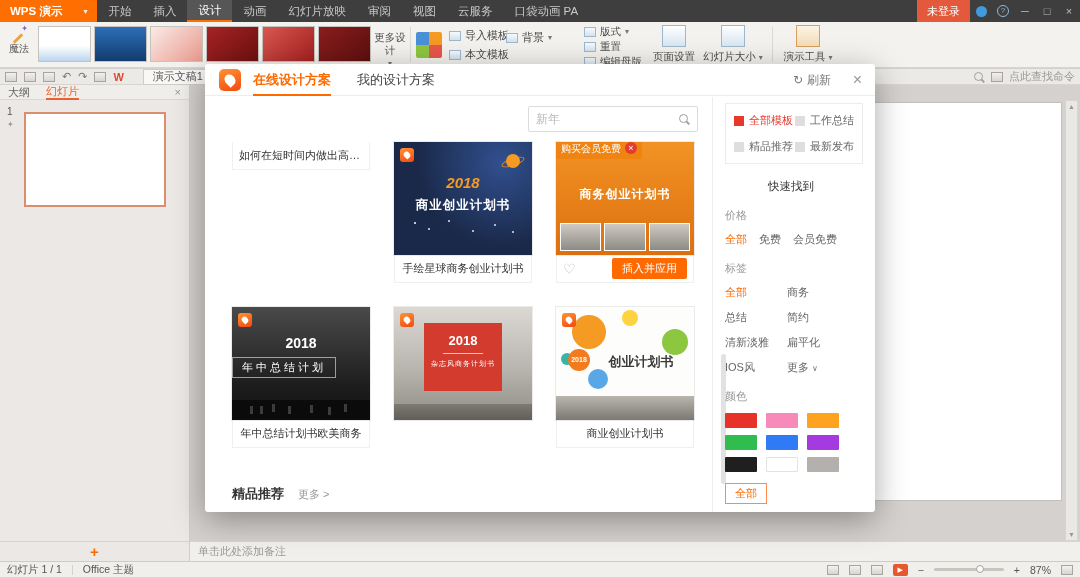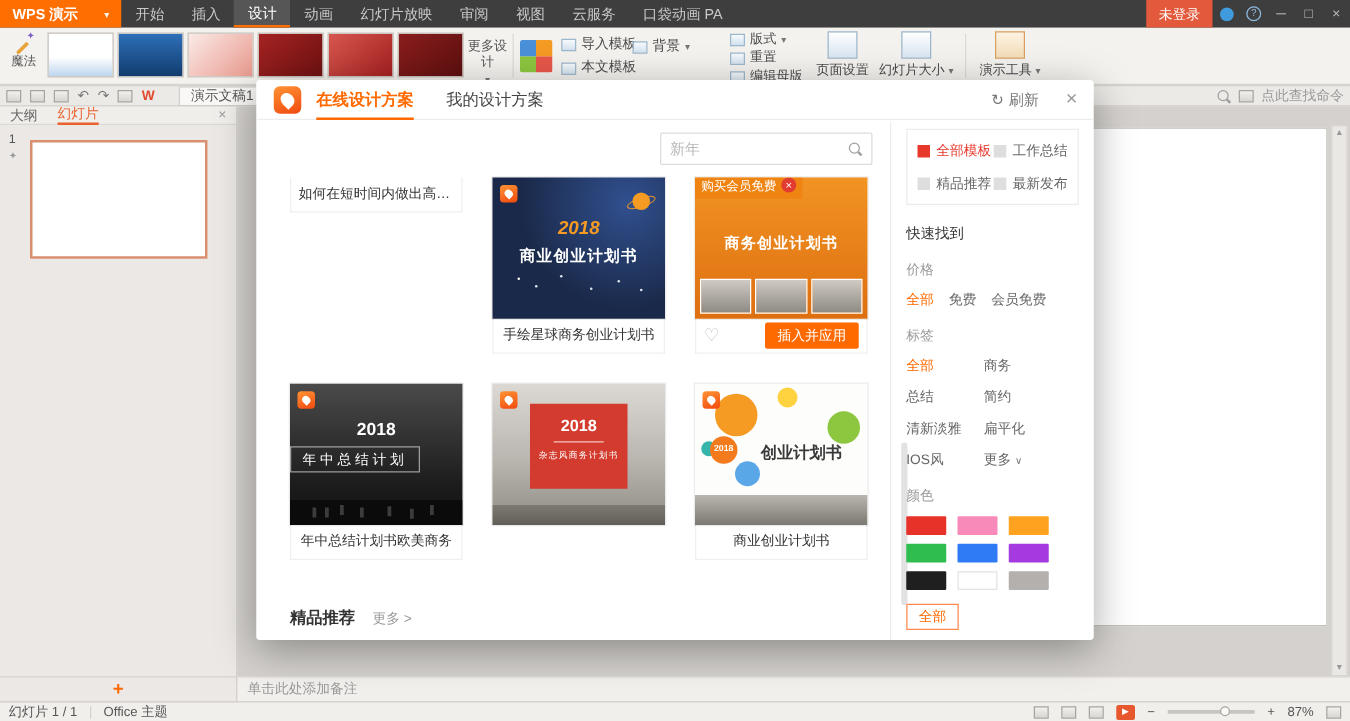--- a/index.html
+++ b/index.html
@@ -152,21 +152,21 @@
 
 .dfoot{position:absolute;left:27px;top:421px;display:flex;align-items:baseline;gap:14px;}
 .dfoot .ft{font-weight:bold;font-size:13px;color:#333;}
 .dfoot .fm{font-size:11px;color:#999;}
 .dfilter{position:absolute;top:33px;right:0;width:163px;bottom:0;border-left:1px solid #ededed;padding:6px 12px 0 12px;}
 .fcats{border:1px solid #ececec;padding:9px 8px;display:grid;grid-template-columns:1fr 1fr;row-gap:11px;column-gap:2px;font-size:11px;}
 .fcat{display:flex;align-items:center;gap:5px;color:#666;white-space:nowrap;}
 .sq{width:10px;height:10px;background:#dedede;flex:none;}
 .fcat.sel{color:#e8382b;}
 .fcat.sel .sq{background:#e8382b;}
-.fsec-title{margin-top:15px;font-size:11.5px;color:#333;}
+.fsec-title{margin-top:15px;font-size:11.5px;color:#333;margin-left:43px;}
 .flabel{margin-top:14px;font-size:11px;color:#999;}
 .fopts{margin-top:9px;display:flex;gap:12px;font-size:11px;color:#666;}
 .hot{color:#ff6a00;}
 .ftags{margin-top:9px;display:grid;grid-template-columns:62px 1fr;row-gap:10px;font-size:11px;color:#666;}
 .fswatches{margin-top:9px;display:grid;grid-template-columns:repeat(3,34px);gap:7px;}
 .swatch{width:32px;height:15px;border-radius:1px;}
 .swatch.white{border:1px solid #e2e2e2;}
 .fall-btn{margin-top:11px;display:inline-block;border:1px solid #ff8a50;color:#ff6a00;font-size:11px;padding:2px 9px;background:#fff;font-family:inherit;}
 </style>
 </head>

